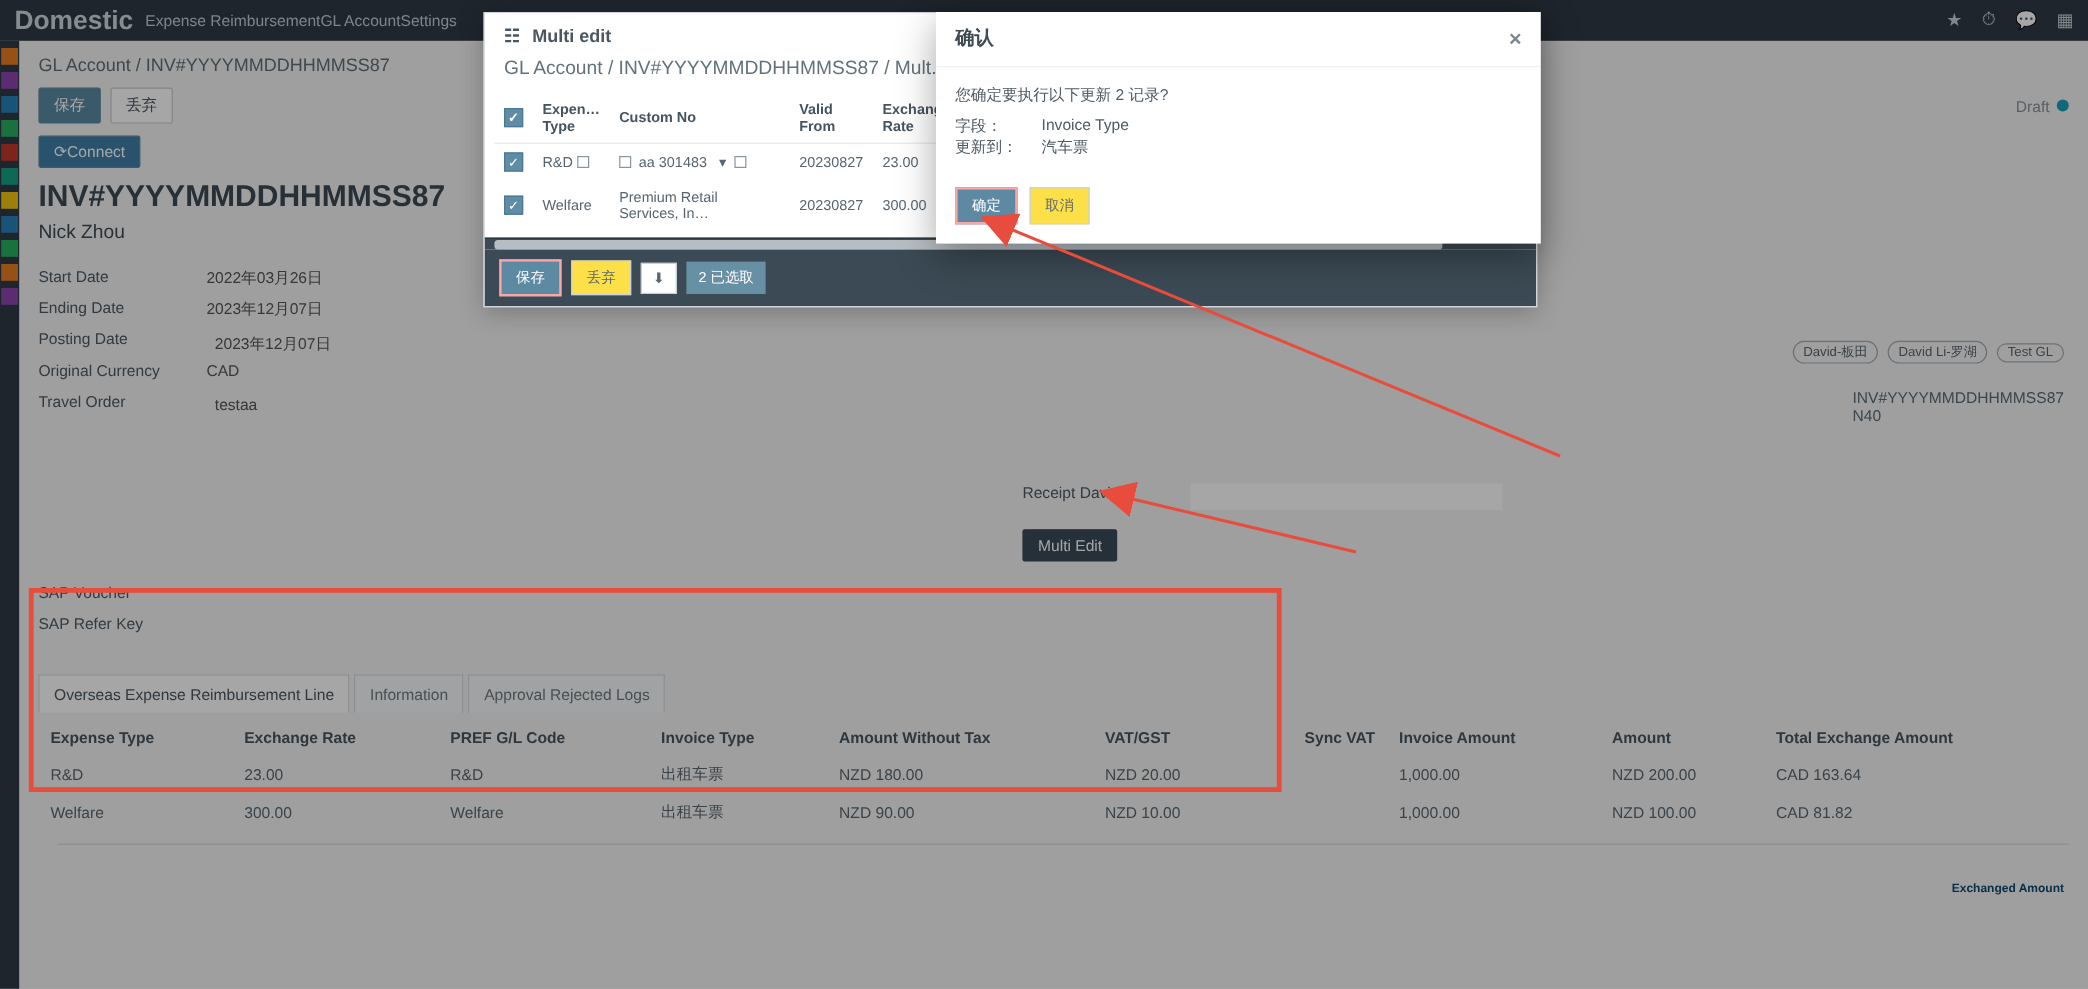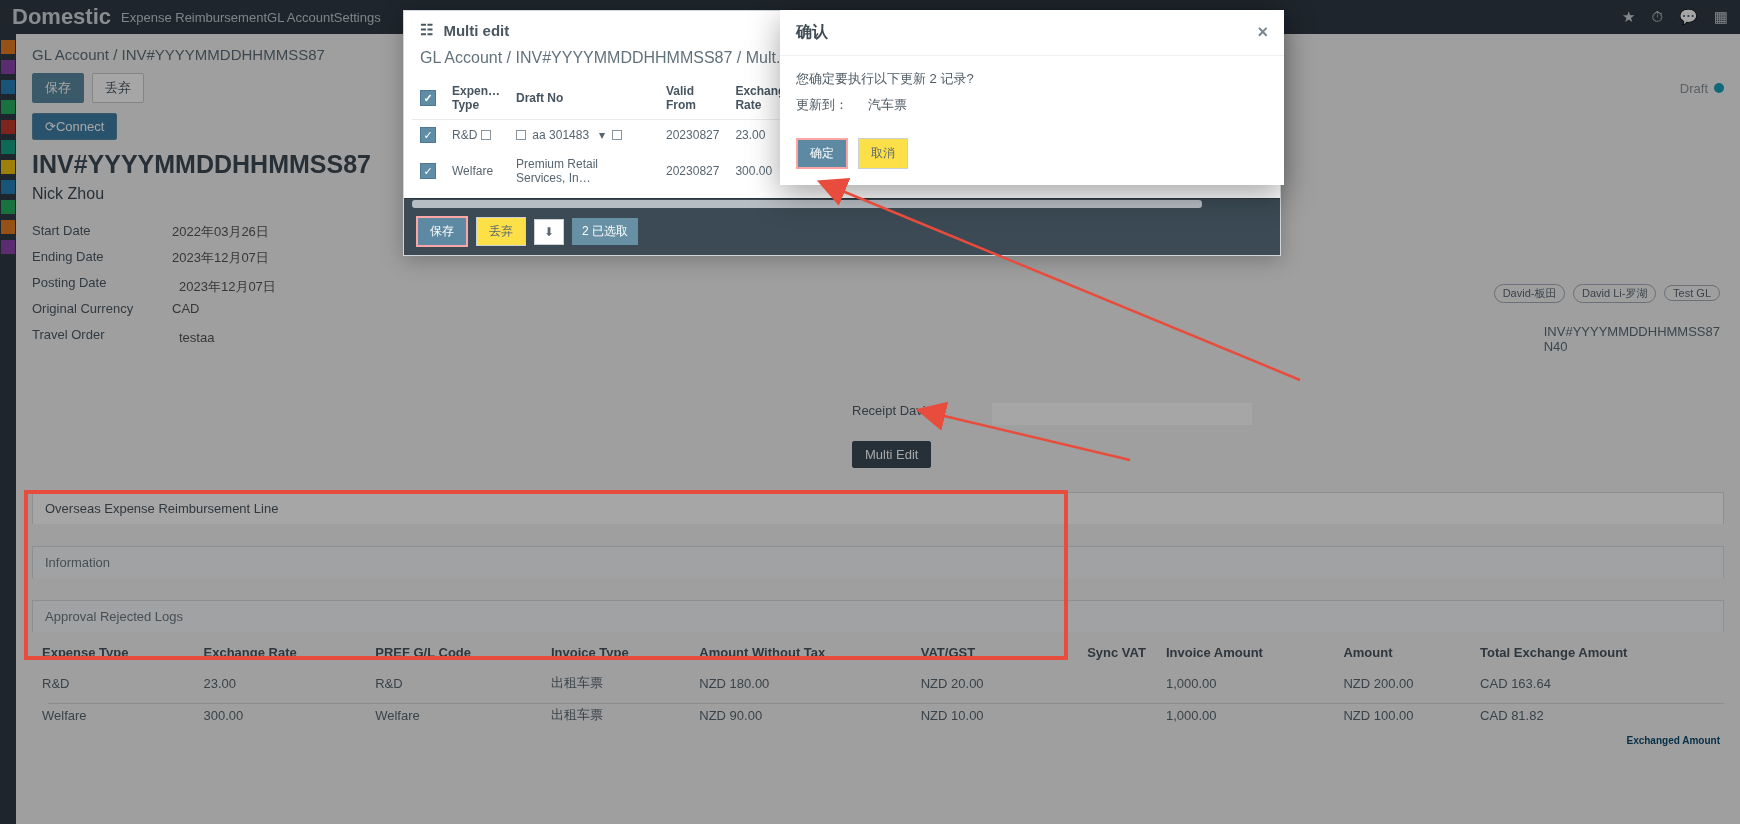--- a/index.html
+++ b/index.html
@@ -98,21 +98,21 @@
 .form-row .lbl { width:140px; color:#4c5a65; font-weight:500;}
 .form-row .val { color:#555; min-width:180px; }
 .form-row .val.input-like { border:1px solid transparent; padding:2px 6px;}
 .pill { display:inline-block; border:1px solid #a3adb5; border-radius:10px; padding:1px 8px; font-size:11px; color:#5a6770; margin-left:4px;}
 
 .right-tags { position:absolute; right:20px; top:250px; }
 .code-area { position:absolute; right:20px; top:290px; font-size:13px; color:#5a6a76; text-align:left;}
 
 .multi-edit-btn-area{margin-top:12px;}
 .section-tabs { margin-top:24px;}
-.tablist { display:flex; gap:22px;flex-direction:column;}
+.tablist { display:flex; gap:4px;}
 .tab { padding:8px 12px; font-size:13px; color:#6e7a82; cursor:pointer; border:1px solid #d7dde0; border-bottom:none; background:#f7f9fa;}
 .tab.active { background:#fff; color:#4b5760; }
 
 .lines-table { width:100%; margin-top:6px; border-collapse:collapse; font-size:13px;}
 .lines-table th, .lines-table td { text-align:left; padding:7px 10px; color:#5a6770;}
 .lines-table th { font-weight:600; color:#485560;}
 
 
 .red-highlight {
   position:absolute;
@@ -259,20 +259,28 @@
   <div style="margin-top:50px;margin-left:820px;">
     <div class="form-row">
         <span class="lbl">Receipt David</span>
         <span style="width:260px;height:22px;border:1px solid transparent;background:#fff;"></span>
       </div>
     <div class="multi-edit-btn-area">
       <button class="btn btn-dark">Multi Edit</button>
     </div>
   </div>
 
+  <div style="margin-top:18px;">
+    <div class="form-row">
+        <span class="lbl">SAP Voucher</span>
+      </div>
+    <div class="form-row">
+        <span class="lbl">SAP Refer Key</span>
+      </div>
+  </div>
 
   <div class="section-tabs">
     <div class="tablist">
       <div class="tab active">Overseas Expense Reimbursement Line</div>
       <div class="tab">Information</div>
       <div class="tab">Approval Rejected Logs</div>
     </div>
     <table class="lines-table">
       <thead>
           <tr>
@@ -332,21 +340,21 @@
     <span>Multi edit</span>
   </div>
   <div class="me-bc">GL Account / INV#YYYYMMDDHHMMSS87 / Mult...</div>
   <div class="me-table-wrap">
     <table class="me-table">
       <thead>
           <tr>
         <th class="chk"><span class="chkbox">✓</span></th>
         <th style="width:55px;white-space:pre-line">Expen…
 Type</th>
-        <th style="width:150px">Draft No</th>
+        <th style="width:150px">Custom No</th>
         <th style="width:60px">Valid From</th>
         <th style="width:60px">Exchange Rate</th>
         <th></th>
             <th></th>
             <th></th>
             <th></th>
             <th></th>
             <th></th>
             <th></th>
       </tr>
@@ -395,20 +403,24 @@
 </div>
 
 <div class="confirm-dialog">
   <div class="cd-head">
     <span>确认</span>
     <span class="close">×</span>
   </div>
   <div class="cd-body">
     <div class="line">您确定要执行以下更新 2 记录?</div>
     <div class="kv">
+        <span class="k">字段：</span>
+        <span>Invoice Type</span>
+      </div>
+    <div class="kv">
         <span class="k">更新到：</span>
         <span>汽车票</span>
       </div>
   </div>
   <div class="cd-foot">
     <button class="btn-prim-sm">确定</button>
     <button class="btn-plain-sm">取消</button>
   </div>
 </div>
 

